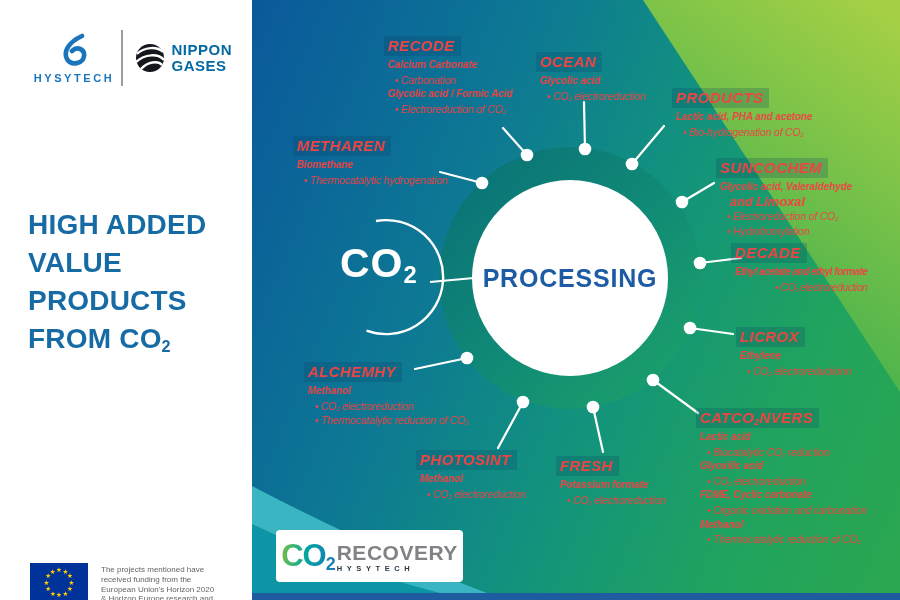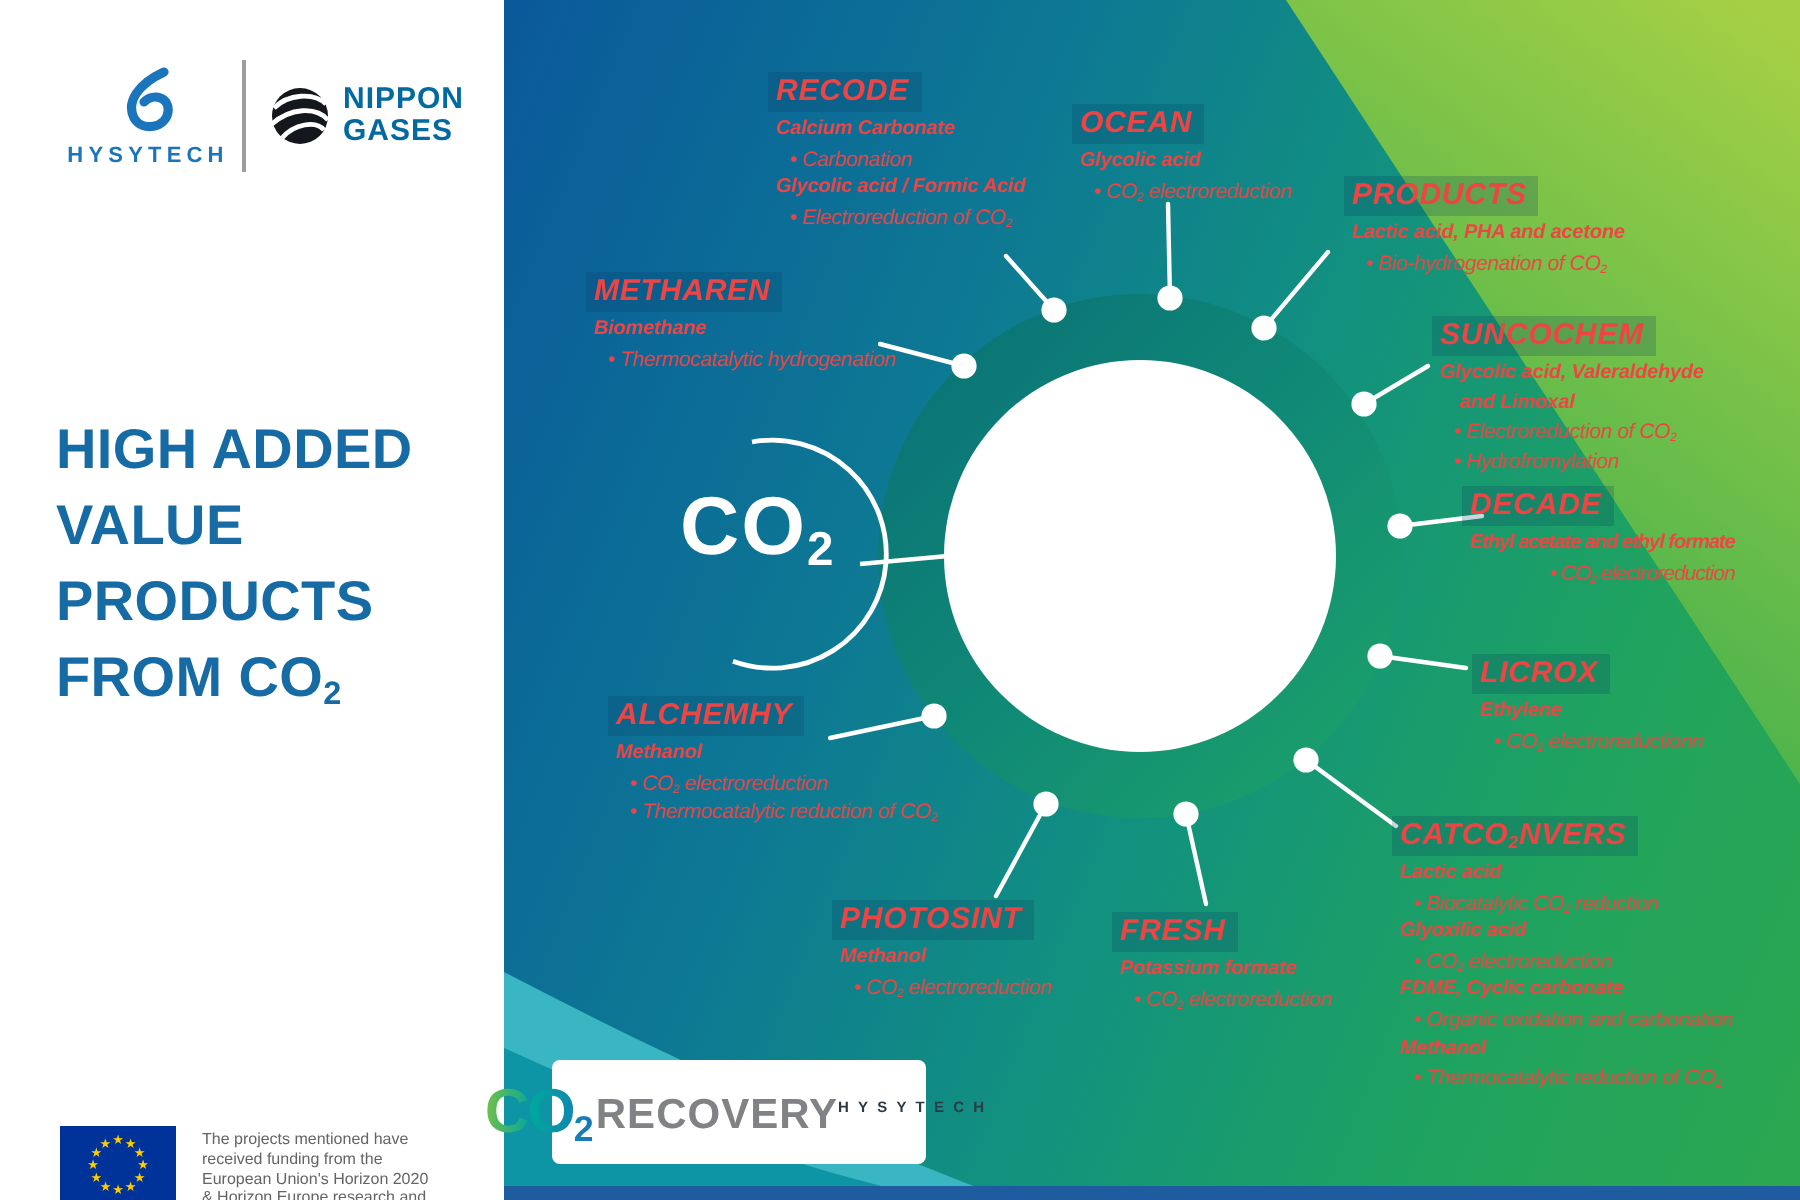--- a/index.html
+++ b/index.html
@@ -29,31 +29,31 @@
   .co2-bubble{position:absolute;left:340px;top:240px;font-size:41px;font-weight:bold;color:#fff;letter-spacing:1px;}
   .bottom-bar{position:absolute;left:252px;bottom:0;width:648px;height:7px;background:#1f5c9f;}
 
   
   .project{position:absolute;color:#ef4444;font-style:italic;}
   .pname{font-size:15px;font-weight:bold;letter-spacing:.4px;margin:0 0 2px -4px;display:inline-block;
          background:rgba(9,60,94,.22);padding:1px 6px 2px 4px;}
   .plist{display:block;}
   .line{line-height:14.6px;white-space:nowrap;}
   .line.product{font-weight:bold;font-size:10px;letter-spacing:-.1px;}
-  .line.cont{font-weight:bold;font-size:10px;padding-left:10px;letter-spacing:-.1px;}
+  .line.cont{font-weight:bold;font-size:13px;padding-left:10px;letter-spacing:-.1px;}
   .line.process{font-size:10.5px;padding-left:7px;letter-spacing:-.2px;}
   .project.decade .line{letter-spacing:-.5px;text-align:right;}
 
   
   .footer-logo{position:absolute;left:276px;top:530px;width:187px;height:52px;background:#fff;
     border-radius:4px;display:flex;align-items:center;justify-content:center;gap:2px;}
   .co2mark{font-size:31px;font-weight:bold;letter-spacing:-1px;
     background:linear-gradient(95deg,#7dc242 0%,#00a79d 45%,#1b75bc 100%);
     -webkit-background-clip:text;background-clip:text;color:transparent;}
-  .recovery-col{display:flex;flex-direction:row;align-items:flex-start;margin-top:4px;}
+  .recovery-col{display:flex;flex-direction:column;align-items:flex-start;margin-top:4px;}
   .recovery-text{font-size:21px;font-weight:bold;color:#808285;letter-spacing:.5px;line-height:20px;}
   .hysytech-sub{font-size:7.5px;font-weight:bold;color:#2b3a45;letter-spacing:4.6px;margin-top:1px;}
 </style>
 </head>
 <body>
 
 <div class="canvas">
 
   <div class="left-panel">
 
@@ -158,20 +158,21 @@
       <circle cx="682" cy="202" r="6.3"></circle>
         <circle cx="700" cy="263" r="6.3"></circle>
       <circle cx="690" cy="328" r="6.3"></circle>
         <circle cx="653" cy="380" r="6.3"></circle>
       <circle cx="593" cy="407" r="6.3"></circle>
         <circle cx="523" cy="402" r="6.3"></circle>
       <circle cx="467" cy="358" r="6.3"></circle>
     </g>
   </svg>
 
+  <div class="processing-label">PROCESSING</div>
   <div class="co2-bubble">CO<sub>2</sub></div>
 
   <div class="project" style="left:388px;top:36px">
     <h3 class="pname">RECODE</h3>
     <div class="plist">
         <div class="line product">Calcium Carbonate</div>
         <div class="line process">• Carbonation</div>
         <div class="line product">Glycolic acid / Formic Acid</div>
         <div class="line process">• Electroreduction of CO<sub>2</sub></div>
       </div>
@@ -233,21 +234,21 @@
         <div class="line process">• CO<sub>2</sub> electroreduction</div>
       </div>
   </div>
   <div class="project" style="left:420px;top:450px">
     <h3 class="pname">PHOTOSINT</h3>
     <div class="plist">
         <div class="line product">Methanol</div>
         <div class="line process">• CO<sub>2</sub> electroreduction</div>
       </div>
   </div>
-  <div class="project" style="left:308px;top:348px">
+  <div class="project" style="left:308px;top:362px">
     <h3 class="pname">ALCHEMHY</h3>
     <div class="plist">
         <div class="line product">Methanol</div>
         <div class="line process">• CO<sub>2</sub> electroreduction</div>
         <div class="line process">• Thermocatalytic reduction of CO<sub>2</sub></div>
       </div>
   </div>
   <div class="project" style="left:297px;top:136px">
     <h3 class="pname">METHAREN</h3>
     <div class="plist">

